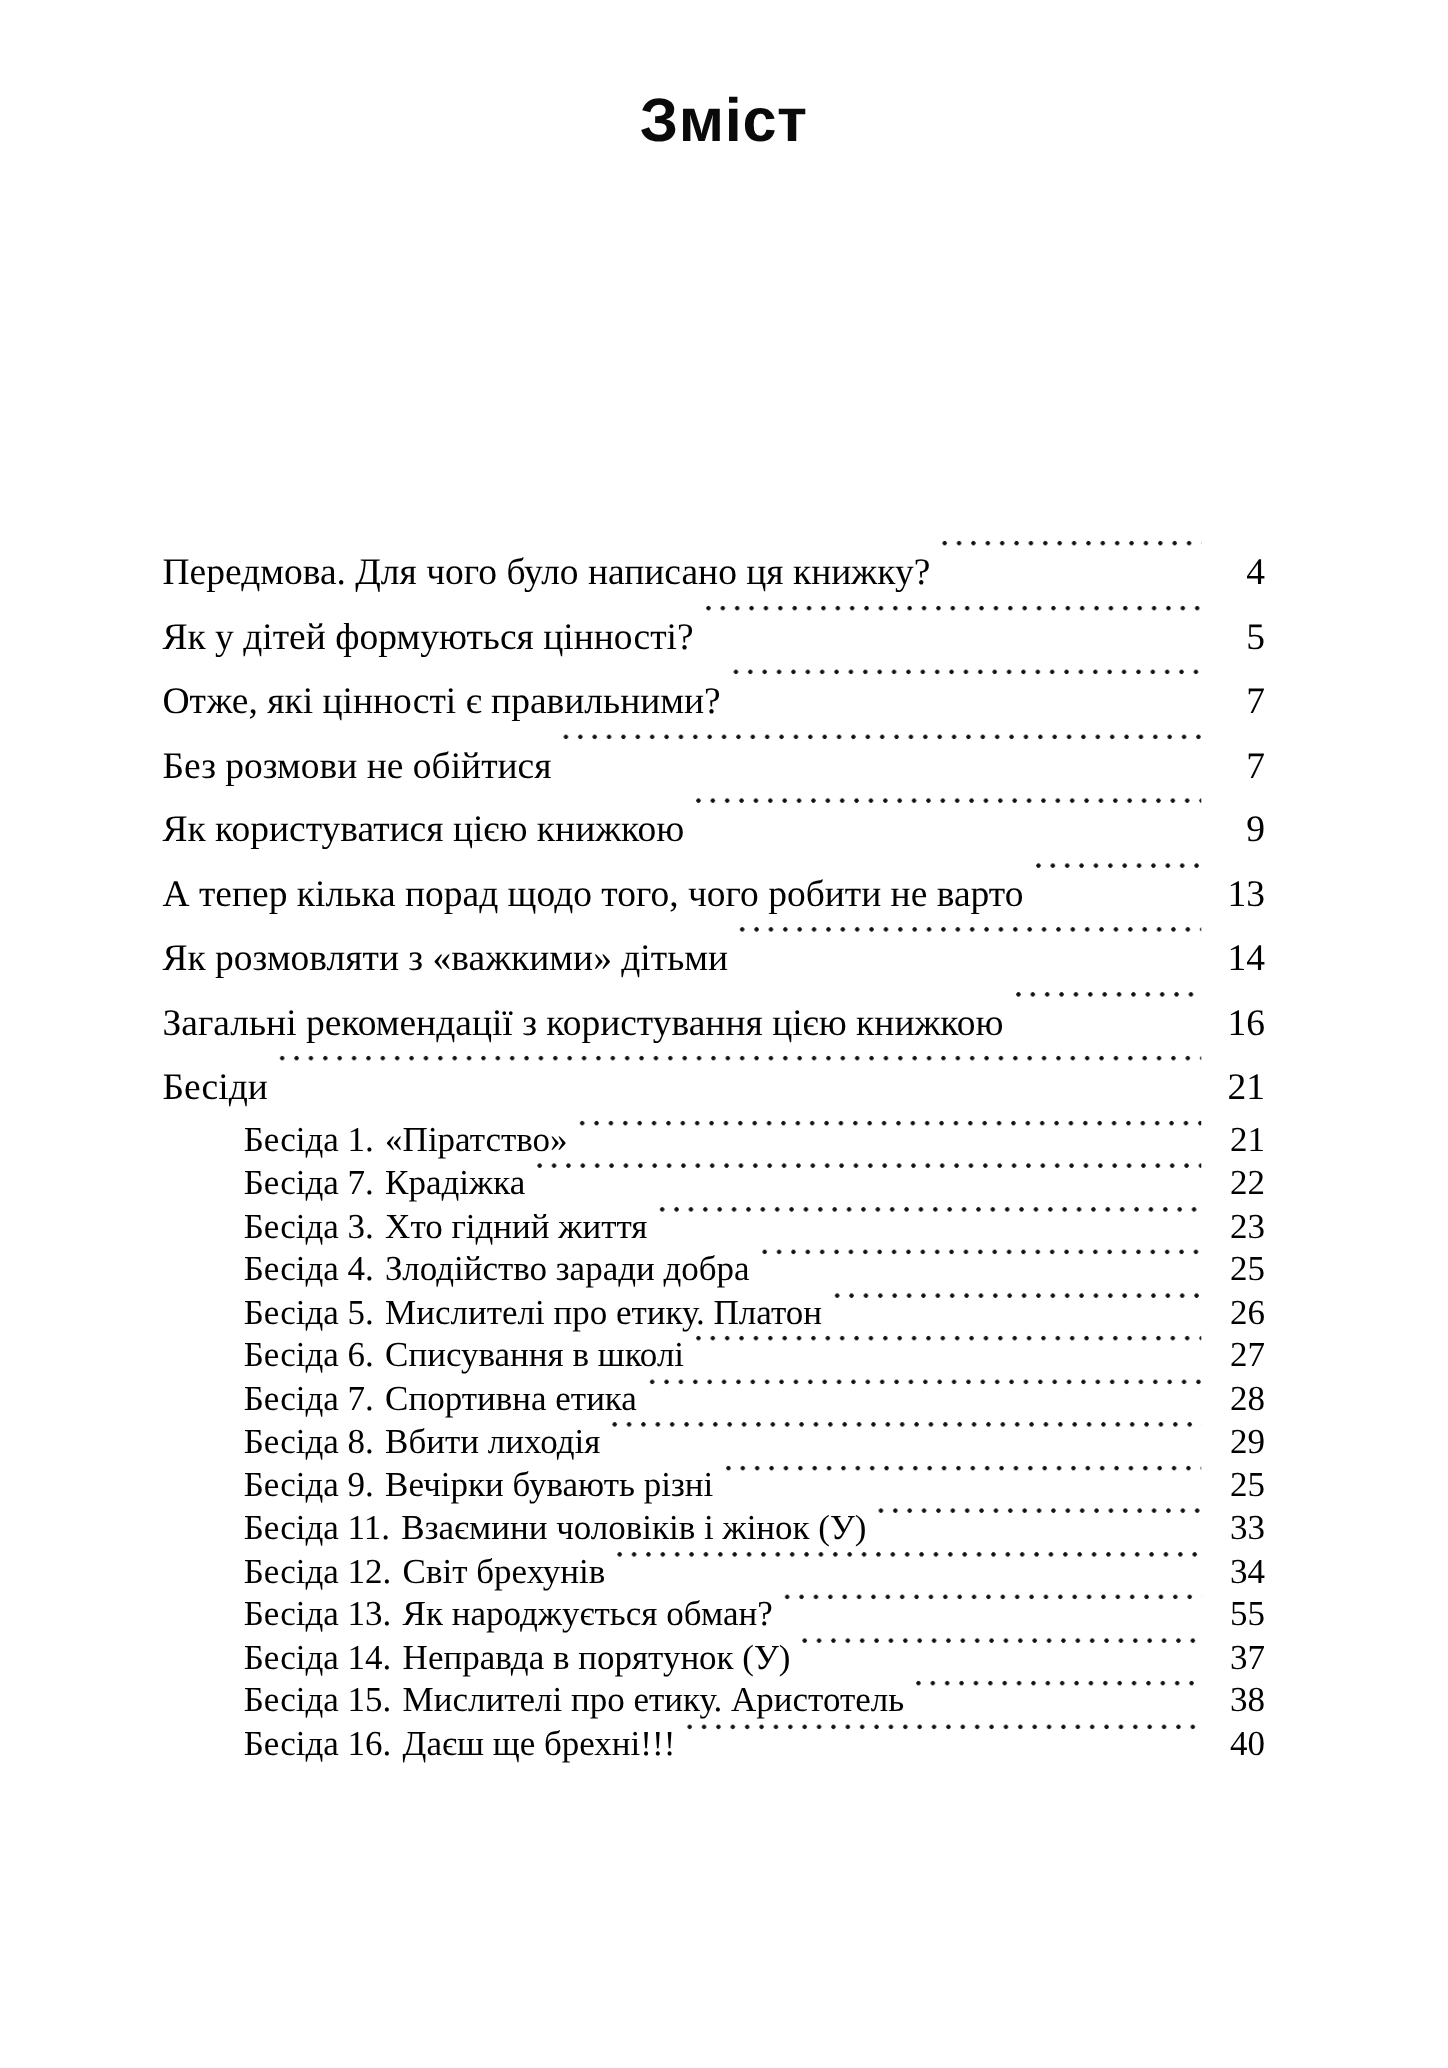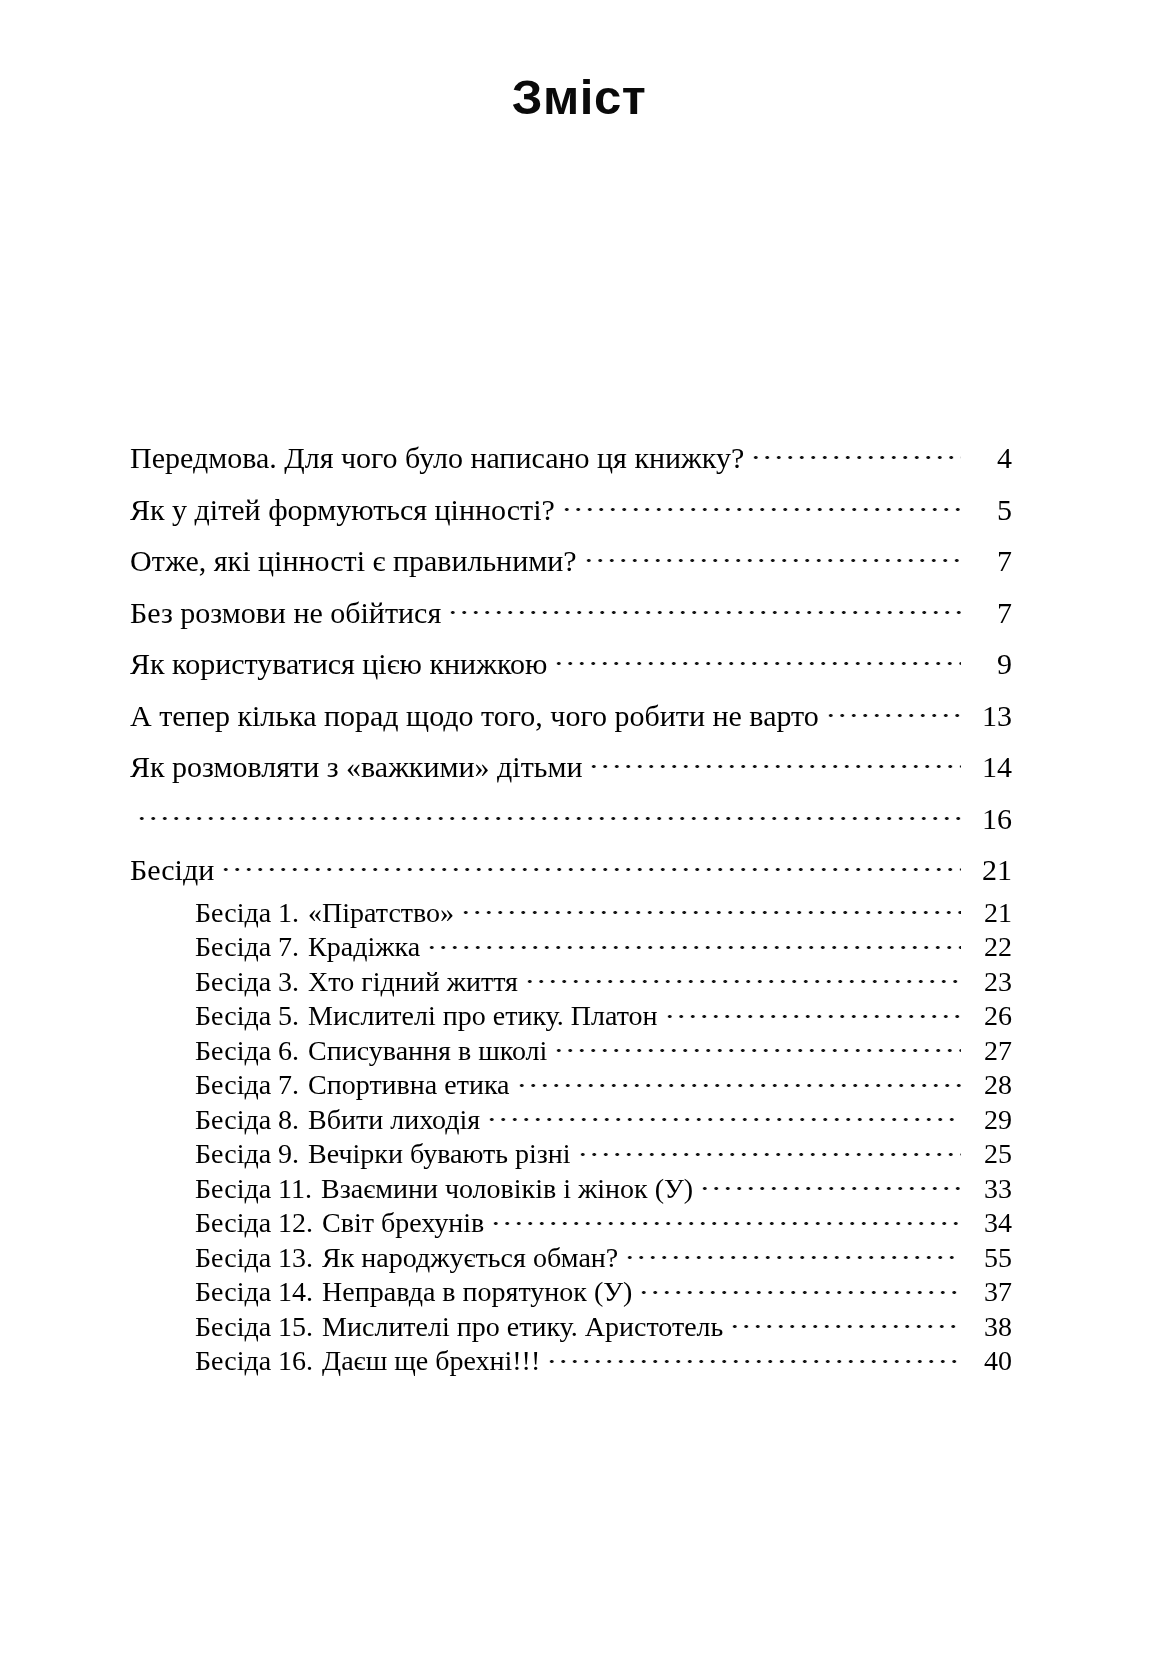--- a/index.html
+++ b/index.html
@@ -30,21 +30,21 @@
     line-height: 58px;
     letter-spacing: 0.5px;
     color: #0a0a0a;
   }
   .toc {
     margin-top: 306px;
     padding: 0 146px 0 130px;
   }
   .row {
     display: flex;
-    align-items: center;
+    align-items: flex-start;
     white-space: nowrap;
   }
   .row.level-0 {
     font-size: 30px;
     line-height: 51.5px;
   }
   .row.level-1 {
     font-size: 28px;
     line-height: 34.5px;
     padding-left: 65px;
@@ -117,20 +117,21 @@
     <span class="pagenum">13</span>
   </div>
       <div class="row level-0">
 
     <span class="entry-title">Як розмовляти з «важкими» дітьми</span>
     <span class="leader"></span>
     <span class="pagenum">14</span>
   </div>
       <div class="row level-0">
 
+    <span class="entry-title">Загальні рекомендації з користування цією книжкою</span>
     <span class="leader"></span>
     <span class="pagenum">16</span>
   </div>
       <div class="row level-0">
 
     <span class="entry-title">Бесіди</span>
     <span class="leader"></span>
     <span class="pagenum">21</span>
   </div>
       <div class="row level-1">
@@ -145,20 +146,26 @@
     <span class="leader"></span>
     <span class="pagenum">22</span>
   </div>
       <div class="row level-1">
     <span class="prefix">Бесіда 3.</span>
     <span class="entry-title">Хто гідний життя</span>
     <span class="leader"></span>
     <span class="pagenum">23</span>
   </div>
       <div class="row level-1">
+    <span class="prefix">Бесіда 4.</span>
+    <span class="entry-title">Злодійство заради добра</span>
+    <span class="leader"></span>
+    <span class="pagenum">25</span>
+  </div>
+      <div class="row level-1">
     <span class="prefix">Бесіда 5.</span>
     <span class="entry-title">Мислителі про етику. Платон</span>
     <span class="leader"></span>
     <span class="pagenum">26</span>
   </div>
       <div class="row level-1">
     <span class="prefix">Бесіда 6.</span>
     <span class="entry-title">Списування в школі</span>
     <span class="leader"></span>
     <span class="pagenum">27</span>

